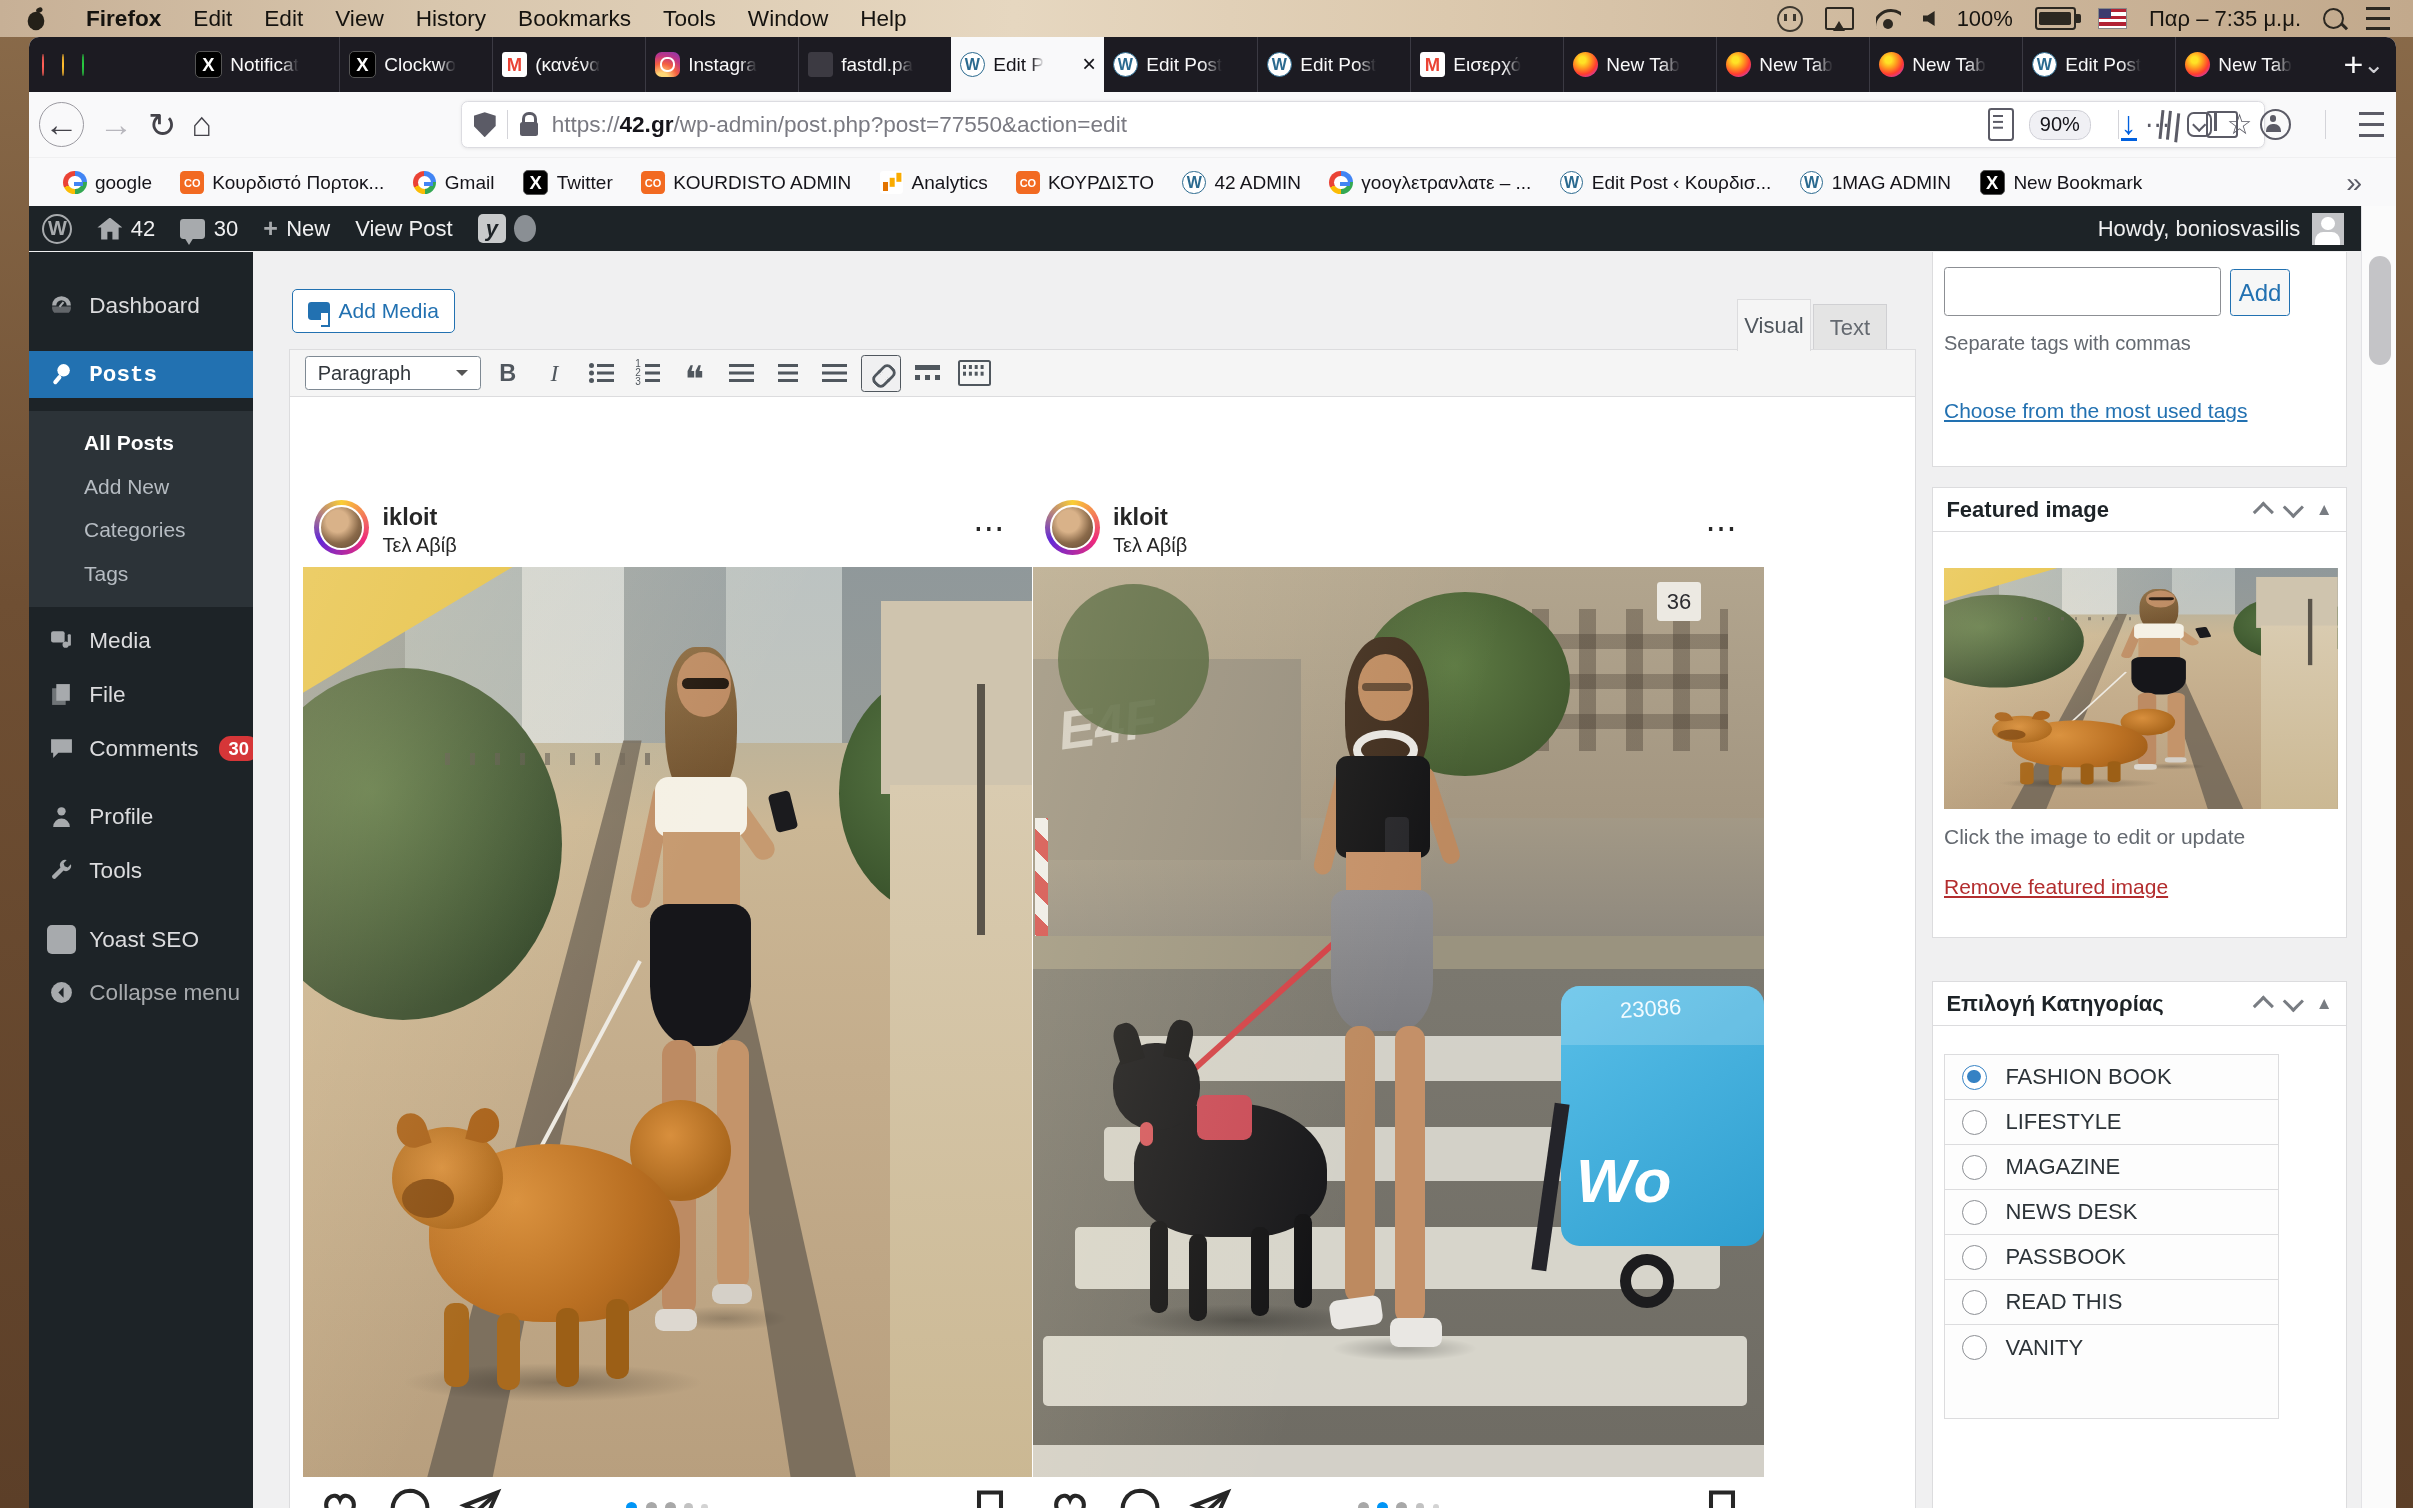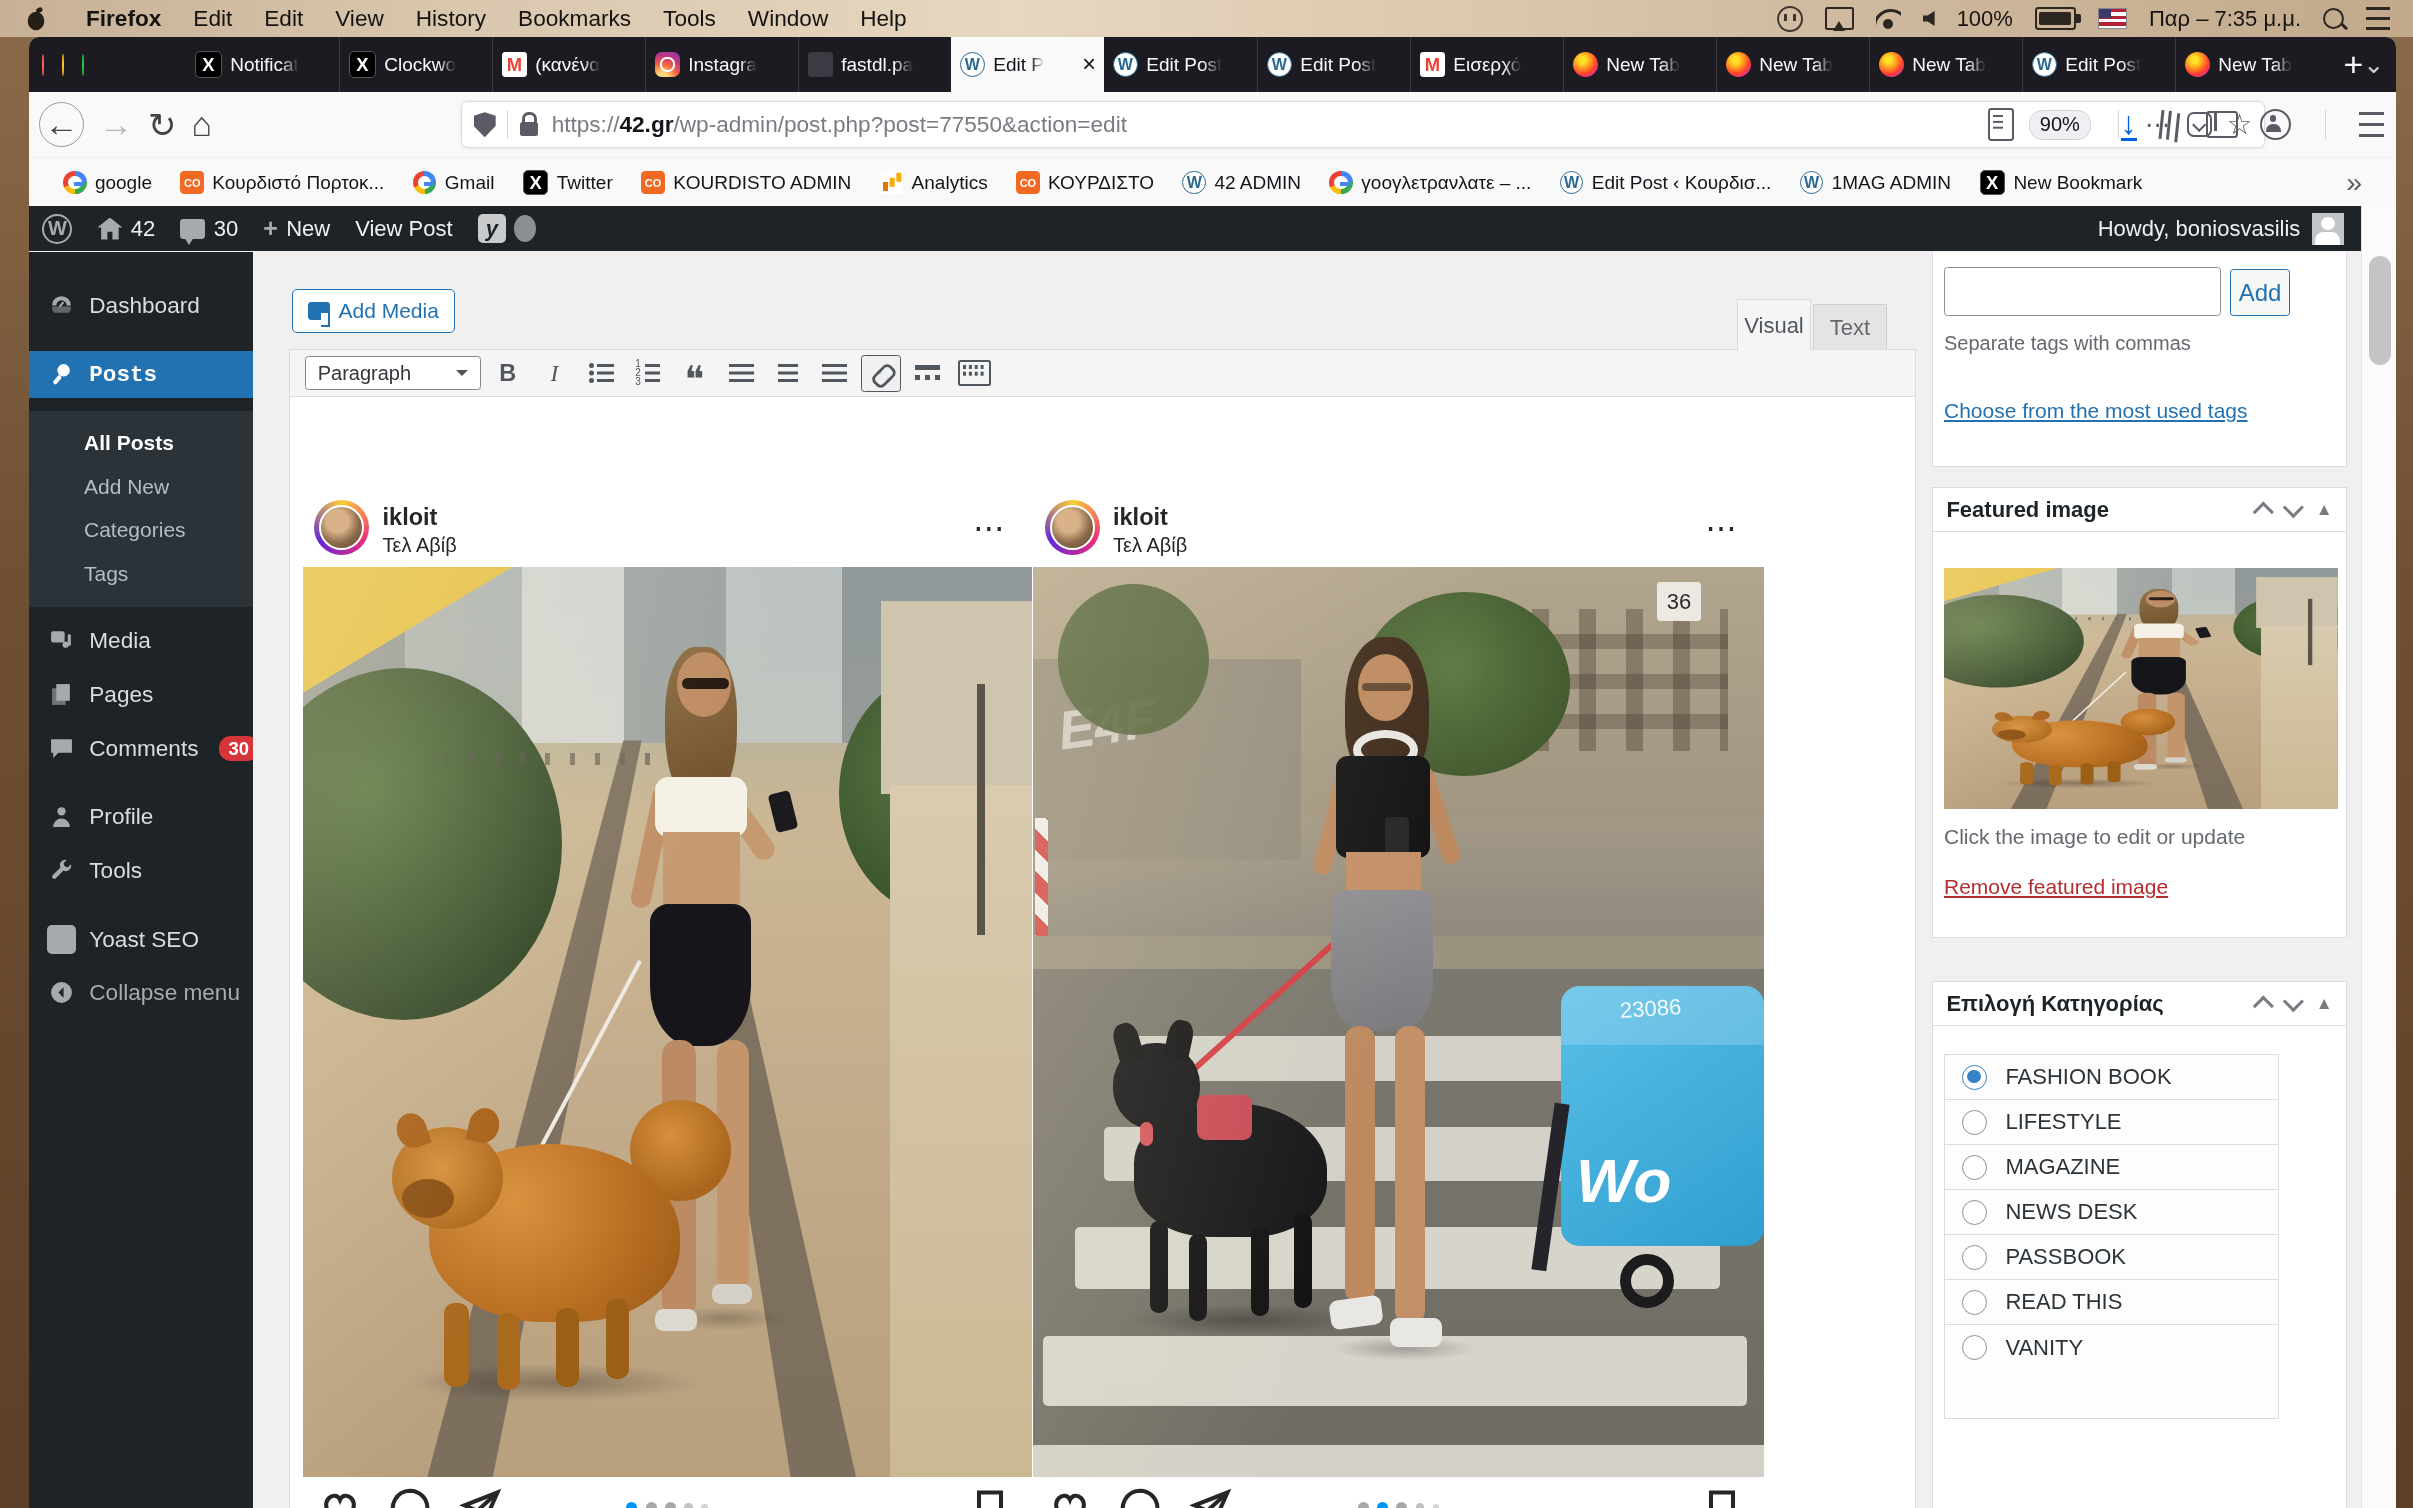--- a/index.html
+++ b/index.html
@@ -540,21 +540,21 @@
         </span>
       <span>Media</span>
     </div>
     <div class="srow" style="top:419px;">
       <span class="si">
           <svg width="25" height="25" viewBox="0 0 24 24">
             <rect class="gicon" x="3" y="6" width="13" height="16" opacity=".6"></rect>
             <rect class="gicon" x="7" y="2" width="13" height="16"></rect>
           </svg>
         </span>
-      <span>Pages</span>
+      <span>File</span>
     </div>
     <div class="srow" style="top:473px;">
       <span class="si">
           <svg width="25" height="25" viewBox="0 0 24 24">
             <path class="gicon" d="M2 3h20v13H9l-5 5v-5H2z"></path>
           </svg>
         </span>
       <span>Comments</span>
         <span class="badge">30</span>
     </div>

